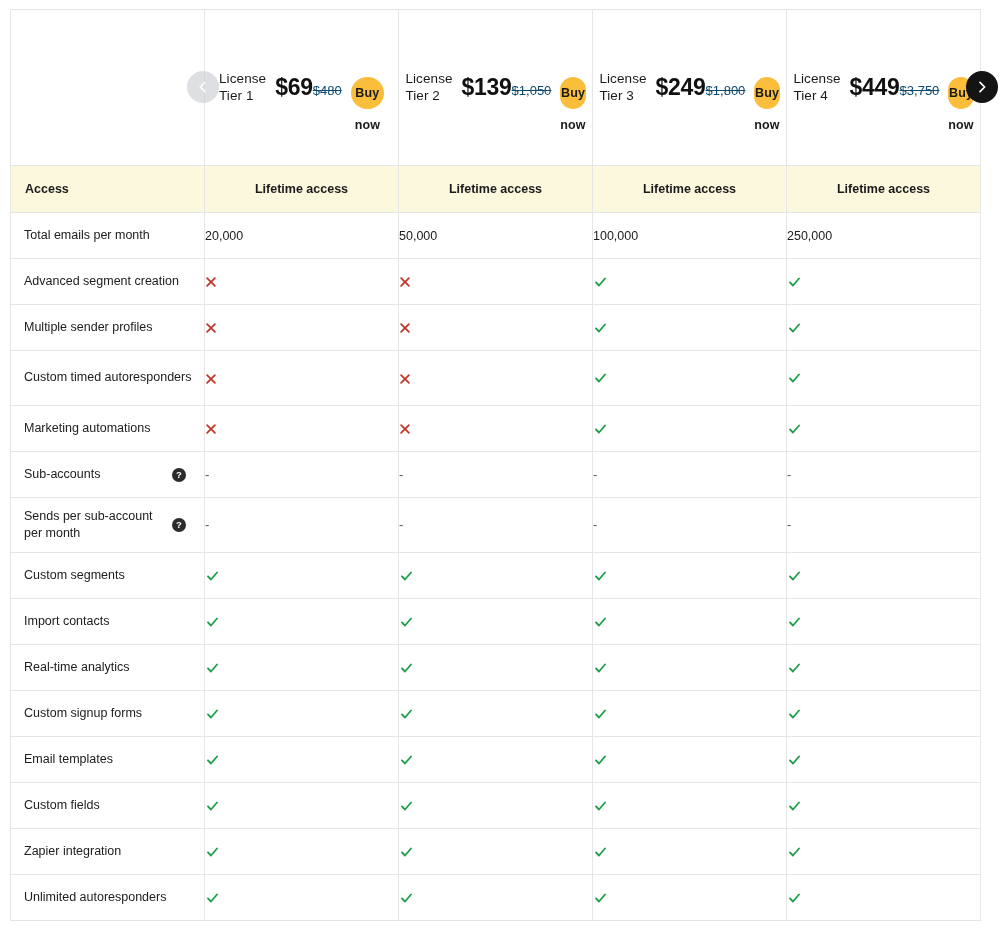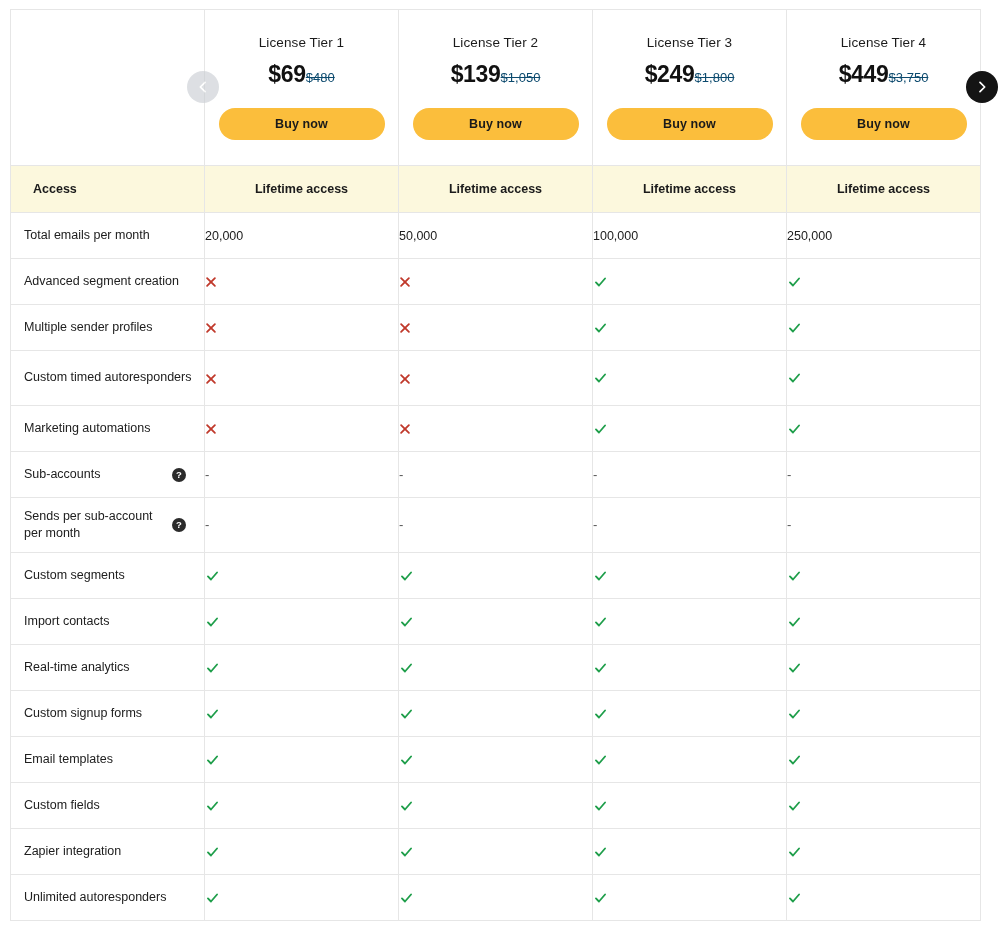--- a/index.html
+++ b/index.html
@@ -48,21 +48,21 @@
   
   tr.tier-head td {
     height: 156px;
     padding: 0;
   }
 
   td.head-blank { background: #ffffff; }
 
   .tier-card {
     display: flex;
-    flex-direction: column;
+    flex-direction: row;
     align-items: center;
     justify-content: center;
     gap: 9px;
     padding: 0 14px;
   }
 
   .tier-name {
     font-size: 13.5px;
     font-weight: 400;
     color: #1b1b1b;
@@ -111,21 +111,21 @@
   
   tr.access-row td {
     height: 47px;
     background: #fcf8dd;
     font-size: 12.5px;
     font-weight: 700;
     color: #1b1b1b;
   }
   td.access-label {
     text-align: left;
-    padding-left: 22px;
+    padding-left: 14px;
   }
   td.access-val { text-align: center; }
 
   
   tr.feat-row td { height: 46px; }
   tr.feat-row.tall td { height: 55px; }
 
   td.feat-label {
     padding: 6px 8px 6px 13px;
     font-size: 12.5px;

